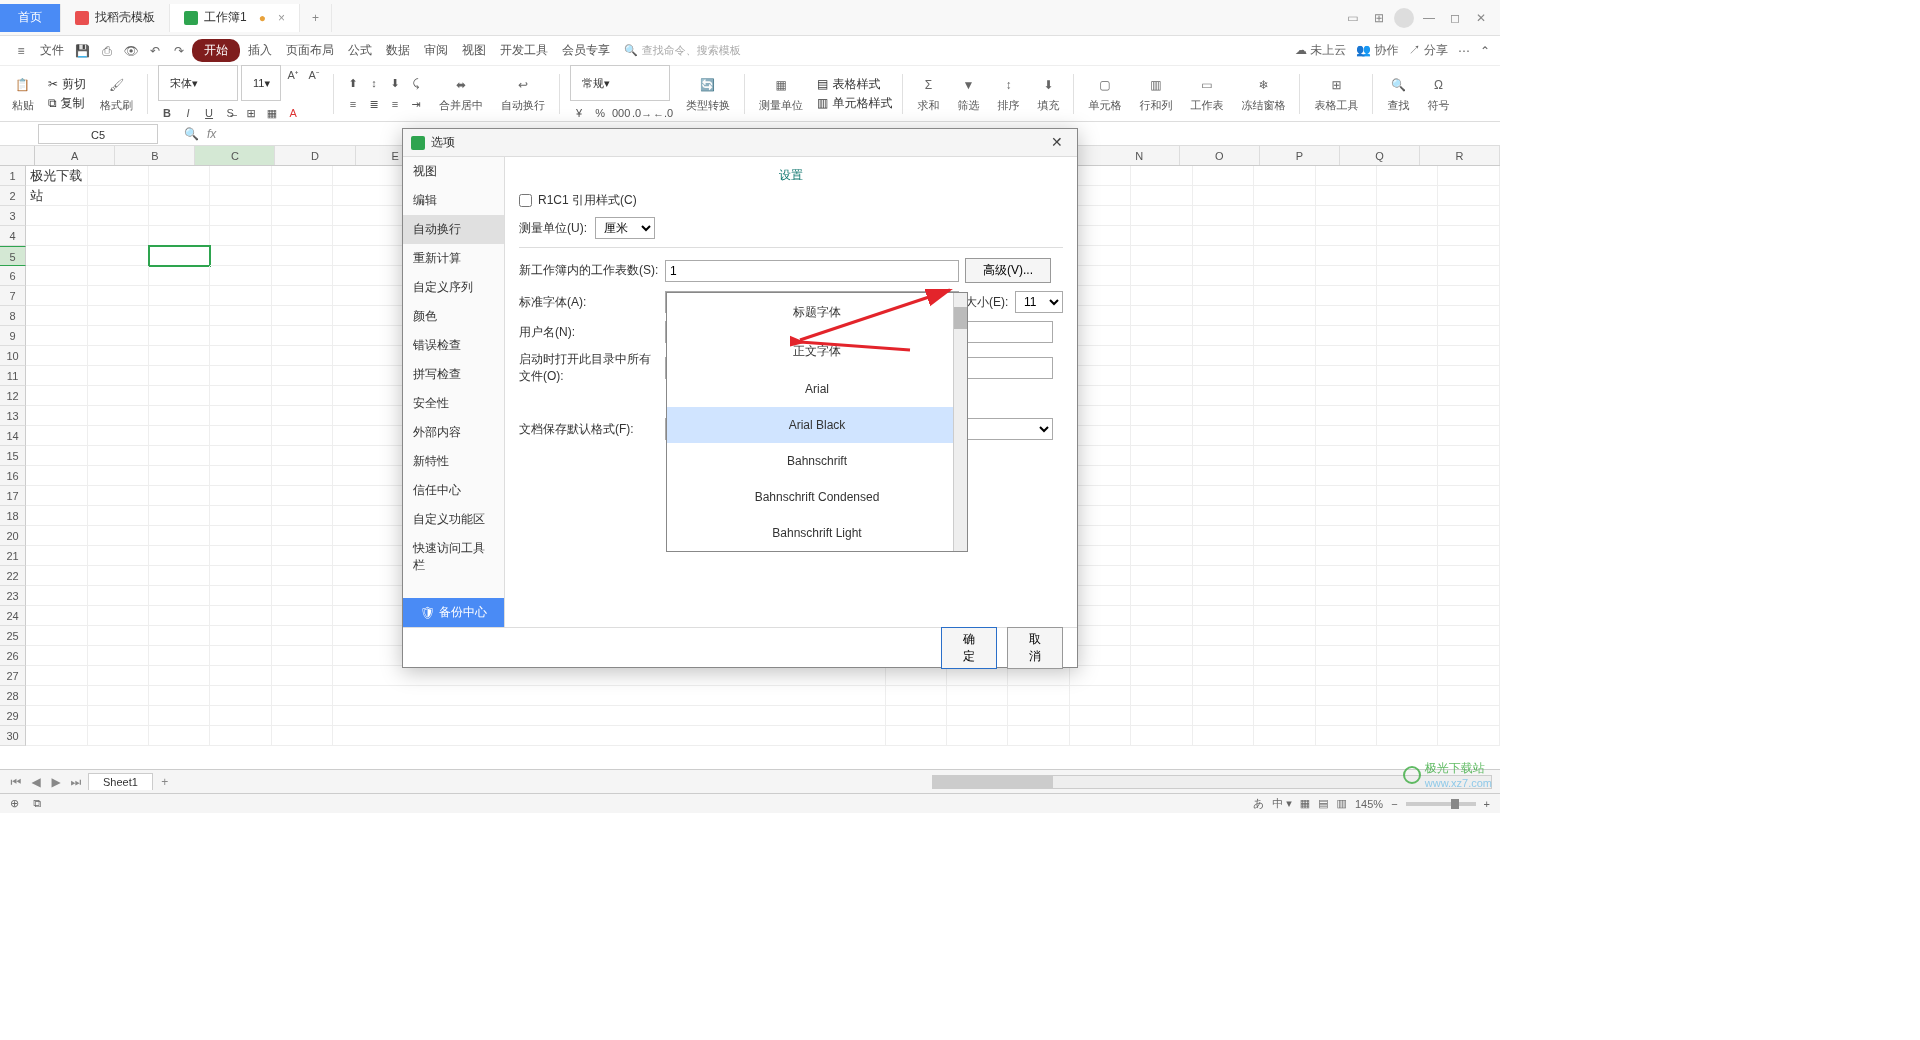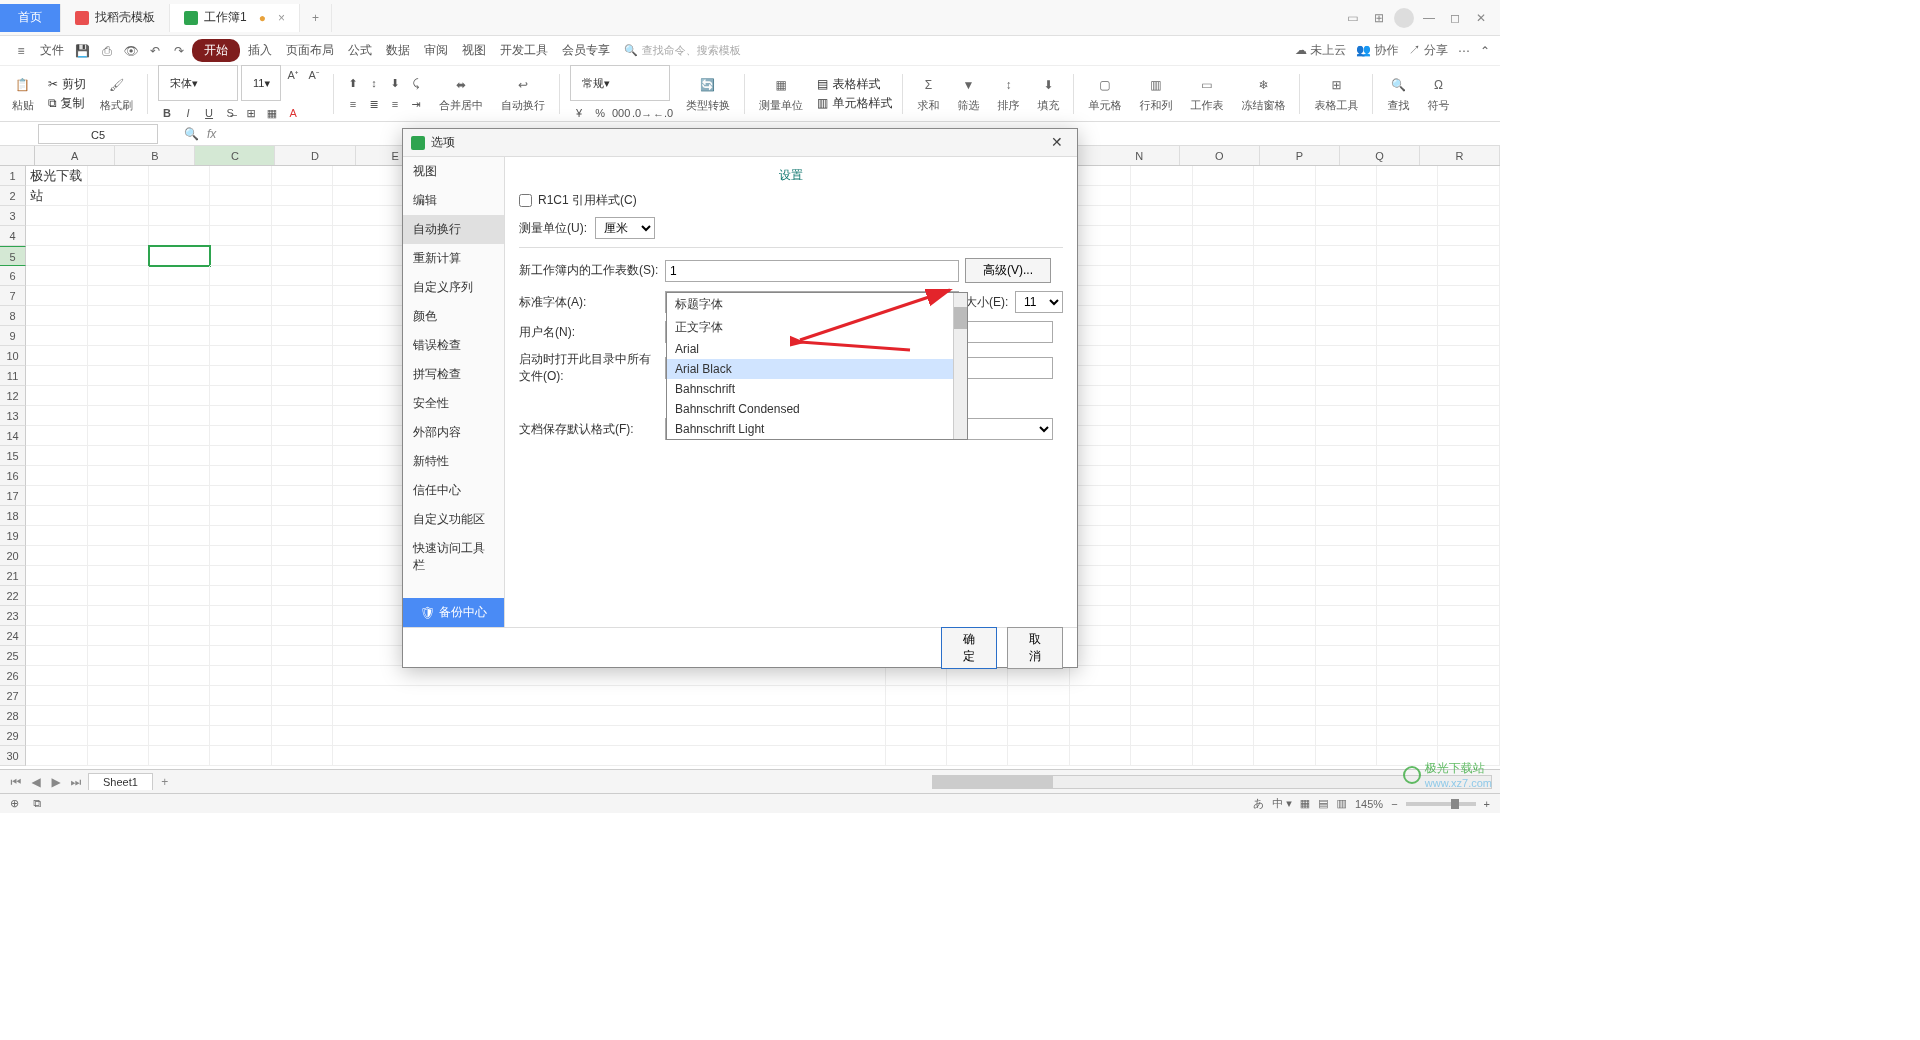--- a/index.html
+++ b/index.html
@@ -78,21 +78,21 @@
 .form-row { display: flex; align-items: center; margin-bottom: 8px; gap: 6px; }
 .form-row label { width: 140px; }
 .sel, .inp { border: 1px solid #aaa; height: 22px; font-size: 12px; padding: 0 4px; }
 .sel { background: #fff; }
 .btn { border: 1px solid #999; background: #f5f5f5; padding: 3px 16px; font-size: 12px; cursor: pointer; }
 .btn.primary { border-color: #2a6fc9; }
 .hr { border: none; border-top: 1px solid #ddd; margin: 2px 0 10px; }
 
 
 .font-dd { position: absolute; left: 666px; top: 292px; width: 302px; background: #fff; border: 1px solid #888; z-index: 50; font-size: 12px; }
-.font-dd .opt { padding: 3px 8px; cursor: pointer; }
+.font-dd .opt { padding: 11px 8px; cursor: pointer; text-align: center; }
 .font-dd .opt.hover { background: #d0e4ff; }
 .font-dd .scroll { position: absolute; right: 0; top: 0; bottom: 0; width: 14px; background: #eee; border-left: 1px solid #ccc; }
 .font-dd .scroll .sthumb { position: absolute; top: 14px; width: 100%; height: 22px; background: #bbb; }
 
 
 .dlg-foot { height: 40px; display: flex; align-items: center; justify-content: flex-end; gap: 10px; padding: 0 14px; border-top: 1px solid #ddd; }
 
 
 .arrow { position: absolute; pointer-events: none; z-index: 60; }
 
@@ -683,40 +683,20 @@
         <div class="cell"></div>
         <div class="cell"></div>
         <div class="cell"></div>
         <div class="cell"></div>
         <div class="cell"></div>
         <div class="cell"></div>
         <div class="cell"></div>
         <div class="cell"></div>
       </div>
       <div class="row">
-        <div class="rh">19</div>
-        <div class="cell"></div>
-        <div class="cell"></div>
-        <div class="cell"></div>
-        <div class="cell"></div>
-        <div class="cell"></div>
-        <div class="cell" style="width: 680px; border-right: none;"></div>
-        <div class="cell"></div>
-        <div class="cell"></div>
-        <div class="cell"></div>
-        <div class="cell"></div>
-        <div class="cell"></div>
-        <div class="cell"></div>
-        <div class="cell"></div>
-        <div class="cell"></div>
-        <div class="cell"></div>
-        <div class="cell"></div>
-        <div class="cell"></div>
-      </div>
-      <div class="row">
         <div class="rh">20</div>
         <div class="cell"></div>
         <div class="cell"></div>
         <div class="cell"></div>
         <div class="cell"></div>
         <div class="cell"></div>
         <div class="cell" style="width: 680px; border-right: none;"></div>
         <div class="cell"></div>
         <div class="cell"></div>
         <div class="cell"></div>

